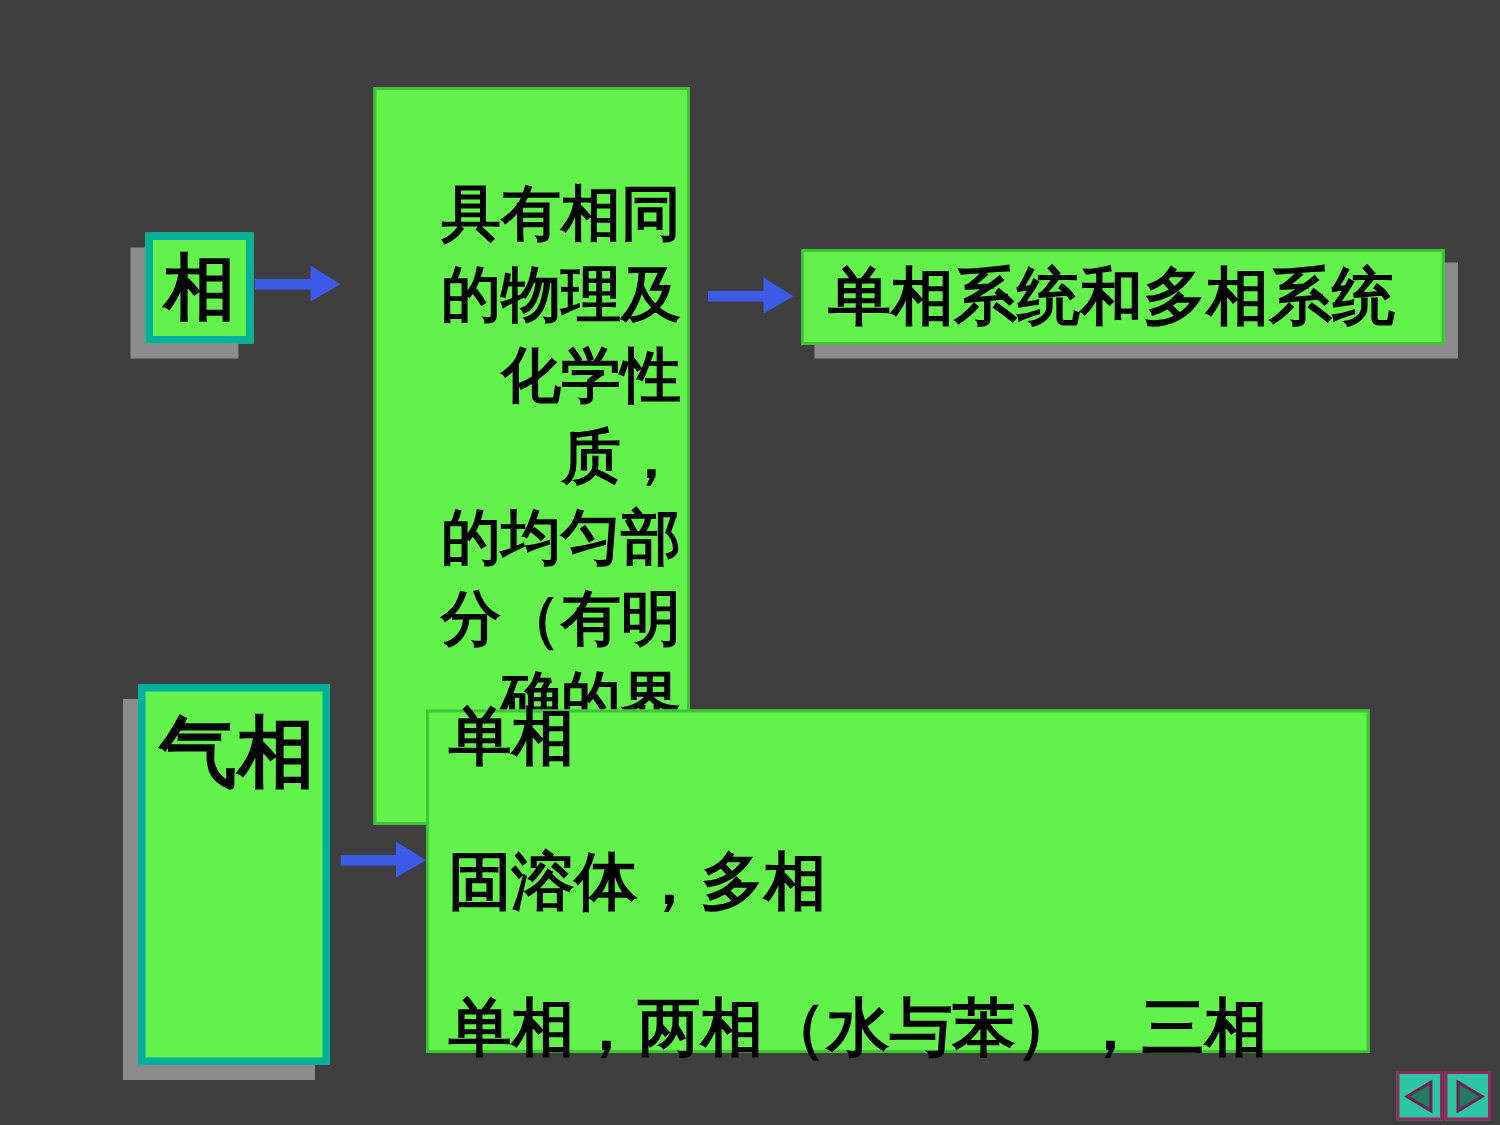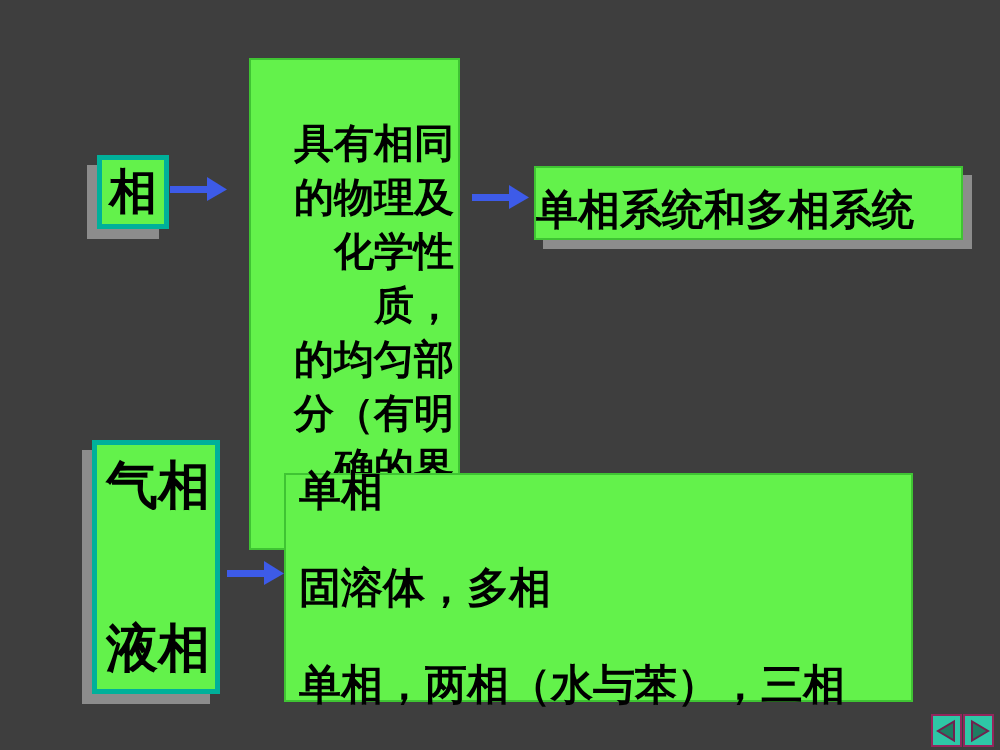--- a/index.html
+++ b/index.html
@@ -32,29 +32,29 @@
     font-size: 48px; font-weight: 600;
   }
   .definition-box {
     left: 249px; top: 58px; width: 211px; height: 492px;
     padding: 2px 4px 0 12px;
     font-size: 40px; line-height: 54px; font-weight: 600;
     white-space: pre-line;
     text-align: right;
   }
   .system-box {
-    left: 534px; top: 166px; width: 429px; height: 74px;
-    display: flex; align-items: flex-end;
-    padding-left: 0;
+    left: 534px; top: 166px; width: 429px; height: 64px;
+    display: flex; align-items: center;
+    padding-left: 16px;
     font-size: 42px; font-weight: 600;
   }
   .phases-box {
-    left: 92px; top: 440px; width: 128px; height: 254px;
+    left: 92px; top: 456px; width: 128px; height: 254px;
     display: flex; flex-direction: column; justify-content: space-between;
-    padding: 6px 4px 5px 9px;
+    padding: 6px 4px 24px 9px;
     font-size: 52px; font-weight: 600;
   }
   .examples-box {
     left: 284px; top: 473px; width: 629px; height: 229px;
     padding-left: 13px;
     font-size: 42px; line-height: 73px; font-weight: 600;
     display: flex; flex-direction: column; justify-content: center; gap: 24px;
   }
   .arrow {
     position: absolute;
@@ -106,21 +106,20 @@
     <rect x="0" y="10" width="38" height="7" fill="#3D5BE8"></rect>
     <polygon points="37,1 57,13.5 37,25" fill="#3D5BE8"></polygon>
   </svg>
 
   <div class="box plain shadow-dr system-box">
     <span>单相系统和多相系统</span>
   </div>
 
   <div class="box tealed shadow-dl phases-box">
     <span>气相</span>
-    <span>液相</span>
   </div>
 
   <svg class="arrow arrow3" viewBox="0 0 58 26">
     <rect x="0" y="10" width="38" height="7" fill="#3D5BE8"></rect>
     <polygon points="37,1 57,13.5 37,25" fill="#3D5BE8"></polygon>
   </svg>
 
   <div class="box plain examples-box">
     <div>单相</div>
     <div>固溶体，多相</div>

